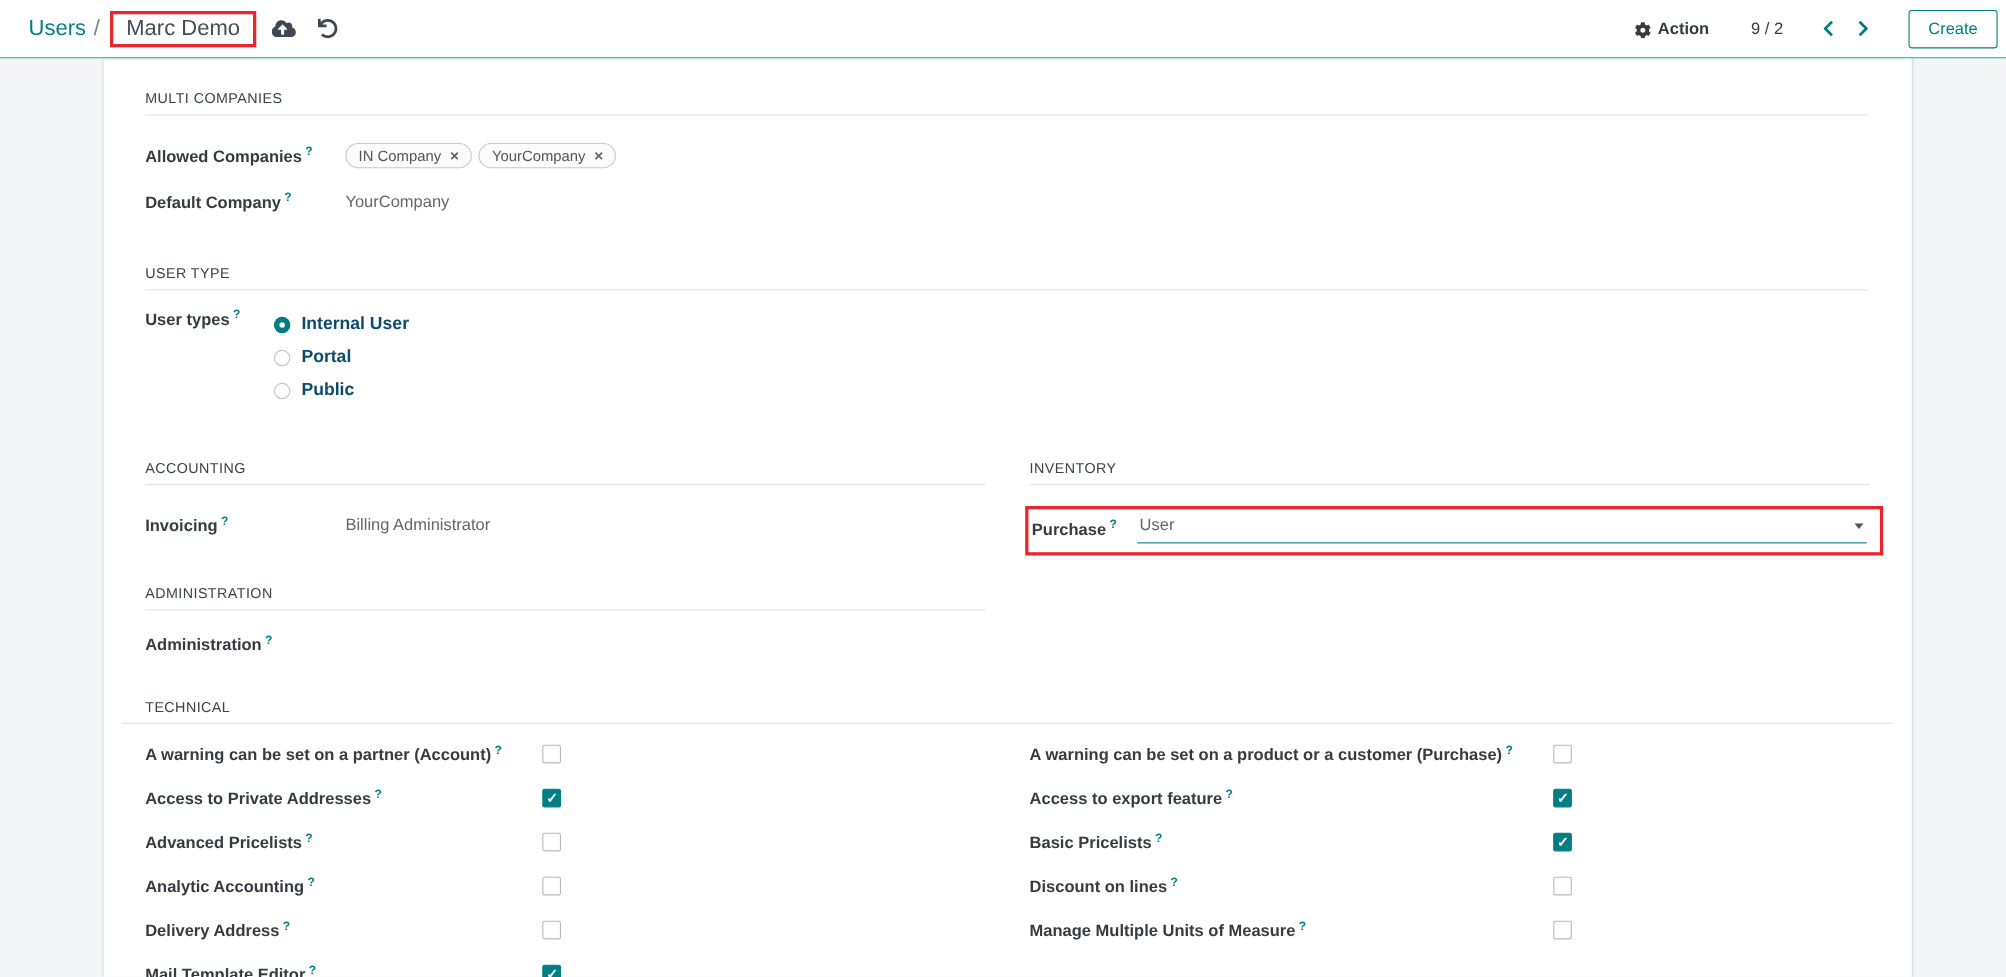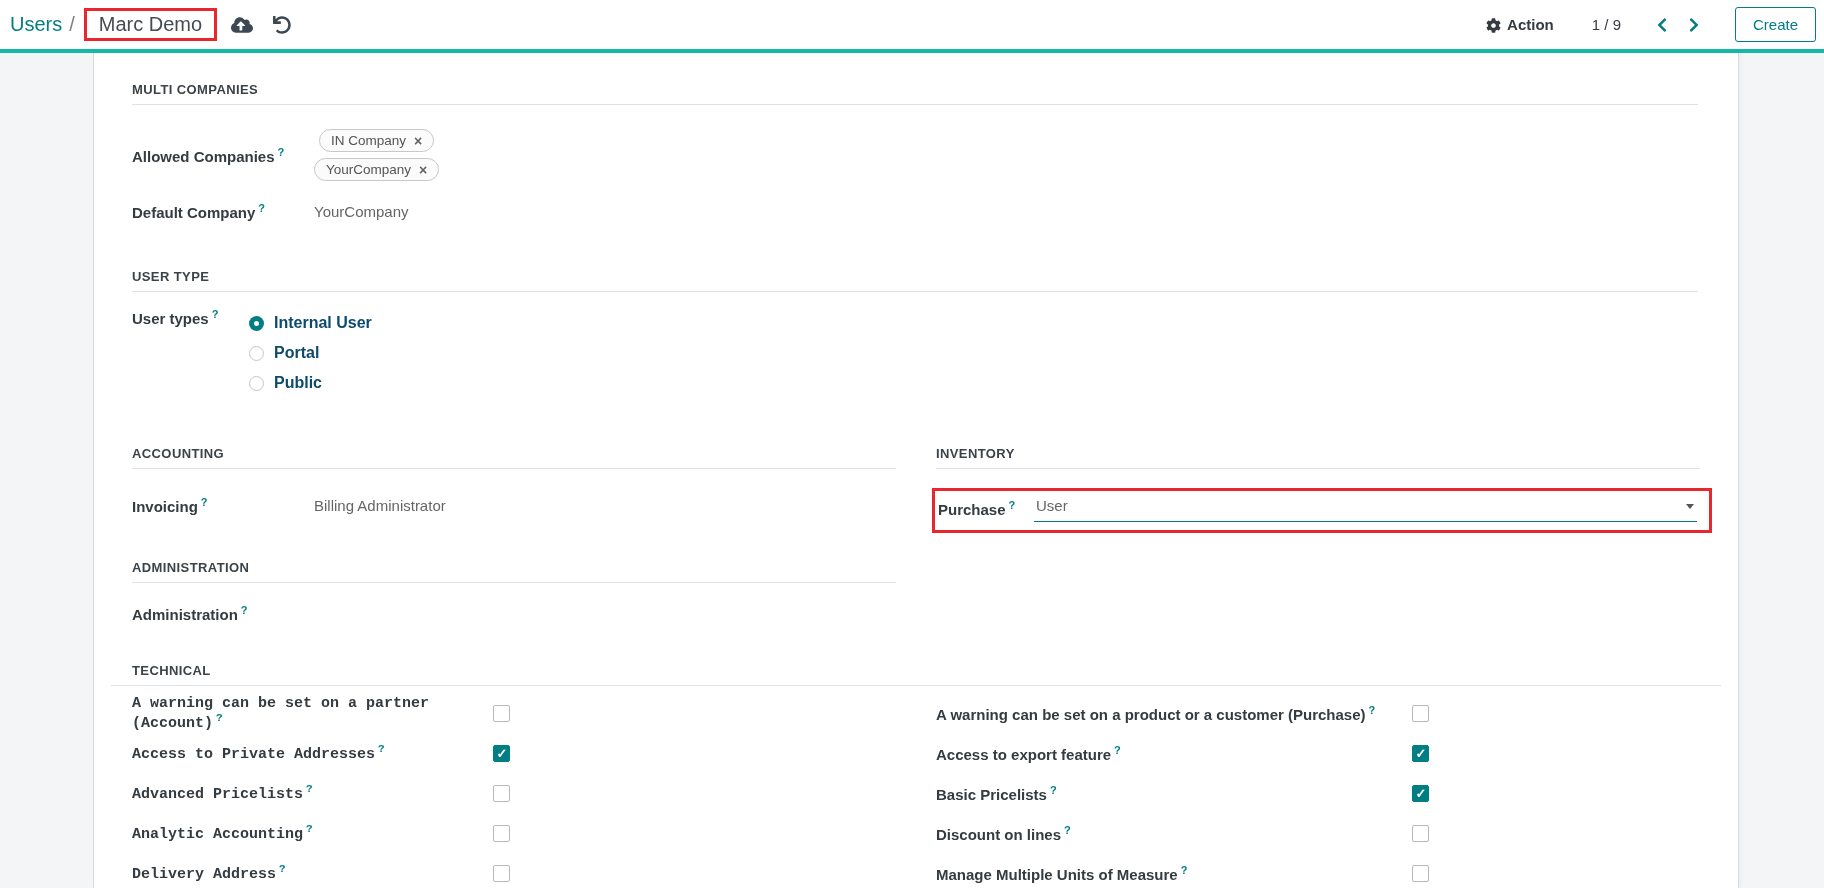--- a/index.html
+++ b/index.html
@@ -1,21 +1,21 @@
 <!DOCTYPE html>
 <html><head>
 <meta charset="utf-8">
 <style>
   * { box-sizing: border-box; margin: 0; padding: 0; }
   html,body { width:1824px; height:888px; overflow:hidden;
     font-family:"Liberation Sans", sans-serif; background:#f4f5f7; color:#343b41; }
 
   
   .topbar { position:absolute; top:0; left:0; width:1824px; height:53px; background:#fff;
-    border-bottom:4px solid #14b8a6; display:flex; align-items:center; padding:0 8px 0 10px; z-index:5; }
+    border-bottom:1px solid #14b8a6; display:flex; align-items:center; padding:0 8px 0 26px; z-index:5; }
   .crumb { font-size:20px; display:flex; align-items:center; }
   .crumb-root { color:#017e84; cursor:pointer; }
   .crumb-sep { color:#7a8084; margin:0 7px; }
   .crumb-current-box { border:3px solid #e8262d; padding:2px 12px; margin-left:2px; color:#454c52; }
   .tb-icon { display:flex; align-items:center; color:#3e4852; cursor:pointer; }
   .cloud-ic { margin-left:14px; }
   .undo-ic { margin-left:20px; }
   .tb-right { margin-left:auto; display:flex; align-items:center; }
   .action-btn { display:flex; align-items:flex-end; gap:6px; font-size:15px; font-weight:bold;
     color:#343b41; cursor:pointer; }
@@ -24,32 +24,32 @@
   .chev + .chev { margin-left:10px; }
   .create-btn { margin-left:30px; background:#fff; border:1px solid #017e84; color:#017e84;
     font-size:15px; padding:8px 17px; border-radius:3px; cursor:pointer;
     font-family:"Liberation Sans", sans-serif; }
 
   
   .sheet { position:absolute; top:53px; left:93px; width:1646px; height:835px; background:#fff;
     border-left:1px solid #d8dbde; border-right:1px solid #d8dbde;
     box-shadow:2px 0 4px rgba(0,0,0,.04); padding:26px 40px 0 38px; }
 
-  .section-title { font-size:13px; font-weight:bold; letter-spacing:.4px; color:#3b4349;
+  .section-title { font-size:13px; font-weight:normal; letter-spacing:.4px; color:#3b4349;
     padding-bottom:7px; border-bottom:1px solid #e0e3e6; }
   .row { display:flex; align-items:center; min-height:24px; }
   .row-label { width:182px; flex-shrink:0; font-size:15px; font-weight:bold; color:#343b41; }
   .help { color:#017e84; font-size:11px; font-weight:bold; vertical-align:super; margin-left:3px; }
   .value { font-size:15px; color:#666; }
 
   
   .sec-mc { margin-top:3px; }
   .row-allowed { margin-top:24px; }
   .row-default { margin-top:18px; }
-  .tags { display:flex; gap:6px; align-items:center;flex-direction:column; }
+  .tags { display:flex; gap:6px; align-items:center; }
   .tag { display:flex; align-items:center; gap:8px; border:1px solid #c6c8ca; border-radius:12px;
     background:#fbfbfb; padding:2px 11px; font-size:13.5px; color:#555; height:23px; }
   .tag-x { font-weight:bold; color:#5d6368; font-size:14px; line-height:1; cursor:pointer; }
 
   
   .sec-ut { margin-top:46px; }
   .ut-body { margin-top:16px; display:flex; }
   .radio-col { display:flex; flex-direction:column; }
   .radio-row { display:flex; align-items:center; height:30px; gap:10px; cursor:pointer; }
   .radio { width:15px; height:15px; border-radius:50%; border:1px solid #c2c6c9; background:#fff;
@@ -74,21 +74,21 @@
   .select-caret { position:absolute; right:3px; top:9px; width:0; height:0;
     border-left:4.5px solid transparent; border-right:4.5px solid transparent;
     border-top:5px solid #555; }
 
   
   .sec-tech { margin-top:38px; }
   .sec-tech .section-title { margin:0 -23px 0 -21px; padding-left:21px; }
   .tech-grid { display:grid; grid-template-columns:764px 764px; column-gap:40px; margin-top:7px; }
   .trow { display:flex; align-items:center; height:40px; }
   .tlabel { font-size:15px; font-weight:bold; color:#343b41; }
-  .tlabel-l { width:361px; flex-shrink:0;font-family:Liberation Mono, monospace; }
+  .tlabel-l { width:361px; flex-shrink:0; }
   .tlabel-r { width:476px; flex-shrink:0; }
   .cb { width:17px; height:17px; border:1px solid #b5b9bd; border-radius:2px; background:#fff;
     cursor:pointer; position:relative; flex-shrink:0; }
   .cb.on { background:#017e84; border-color:#017e84; }
   .cb.on::after { content:"✓"; position:absolute; left:2.5px; top:0.5px; color:#fff;
     font-size:13px; font-weight:bold; }
 </style>
 </head>
 <body>
 
@@ -111,21 +111,21 @@
 
   <div class="tb-right">
     <div class="action-btn">
       <span style="display:flex;">
         <svg width="15" height="15" viewBox="0 0 512 512">
             <path fill="#343b41" d="M487.4 315.7l-42.6-24.6c4.3-23.2 4.3-47 0-70.2l42.6-24.6c4.9-2.8 7.1-8.6 5.5-14-11.1-35.6-30-67.8-54.7-94.6-3.8-4.1-10-5.1-14.8-2.3L380.8 110c-17.9-15.4-38.5-27.3-60.8-35.1V25.8c0-5.6-3.9-10.5-9.4-11.7-36.7-8.2-74.3-7.8-109.2 0-5.5 1.2-9.4 6.1-9.4 11.7V75c-22.2 7.9-42.8 19.8-60.8 35.1L88.7 85.5c-4.9-2.8-11-1.9-14.8 2.3-24.7 26.7-43.6 58.9-54.7 94.6-1.7 5.4.6 11.2 5.5 14L67.3 221c-4.3 23.2-4.3 47 0 70.2l-42.6 24.6c-4.9 2.8-7.1 8.6-5.5 14 11.1 35.6 30 67.8 54.7 94.6 3.8 4.1 10 5.1 14.8 2.3l42.6-24.6c17.9 15.4 38.5 27.3 60.8 35.1v49.2c0 5.6 3.9 10.5 9.4 11.7 36.7 8.2 74.3 7.8 109.2 0 5.5-1.2 9.4-6.1 9.4-11.7v-49.2c22.2-7.9 42.8-19.8 60.8-35.1l42.6 24.6c4.9 2.8 11 1.9 14.8-2.3 24.7-26.7 43.6-58.9 54.7-94.6 1.5-5.5-.7-11.3-5.6-14.1zM256 336c-44.1 0-80-35.9-80-80s35.9-80 80-80 80 35.9 80 80-35.9 80-80 80z"></path>
           </svg>
       </span>
       <span>Action</span>
     </div>
-    <span class="pager">1 / 9</span>
+    <span class="pager">9 / 2</span>
     <span class="chev">
       <svg width="10" height="16" viewBox="0 0 320 512">
           <path fill="#017e84" d="M34.5 239L228.9 44.7c9.4-9.4 24.6-9.4 33.9 0l22.7 22.7c9.4 9.4 9.4 24.5 0 33.9L131.5 256l154 154.7c9.3 9.4 9.3 24.5 0 33.9l-22.7 22.7c-9.4 9.4-24.6 9.4-33.9 0L34.5 273c-9.3-9.4-9.3-24.6 0-34z"></path>
         </svg>
     </span>
     <span class="chev">
       <svg width="10" height="16" viewBox="0 0 320 512">
           <path fill="#017e84" d="M285.5 273L91.1 467.3c-9.4 9.4-24.6 9.4-33.9 0l-22.7-22.7c-9.4-9.4-9.4-24.5 0-33.9L188.5 256l-154-154.7c-9.3-9.4-9.3-24.5 0-33.9l22.7-22.7c9.4-9.4 24.6-9.4 33.9 0L285.5 239c9.3 9.4 9.3 24.6 0 34z"></path>
         </svg>
     </span>

